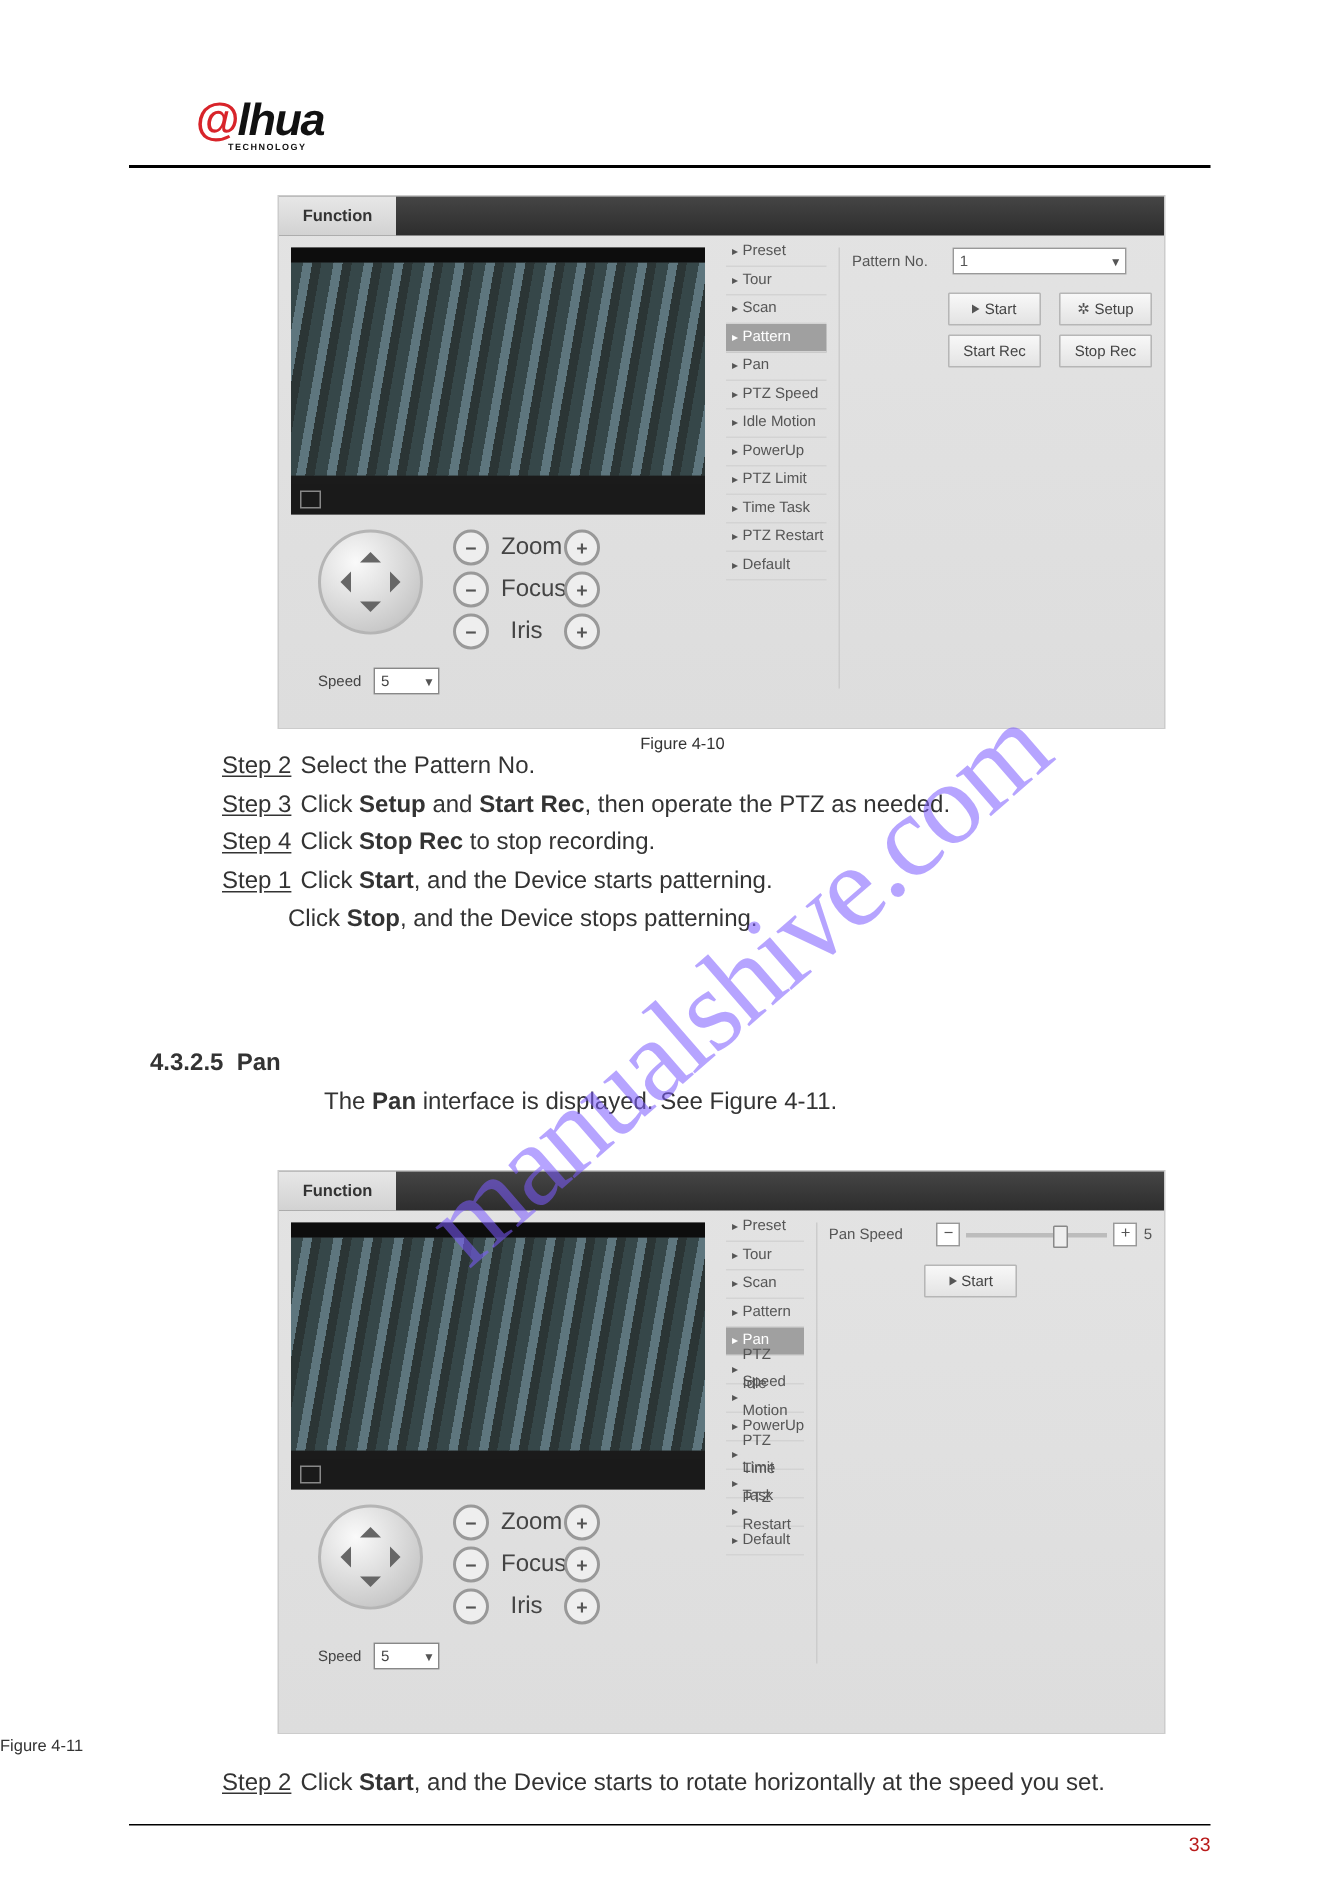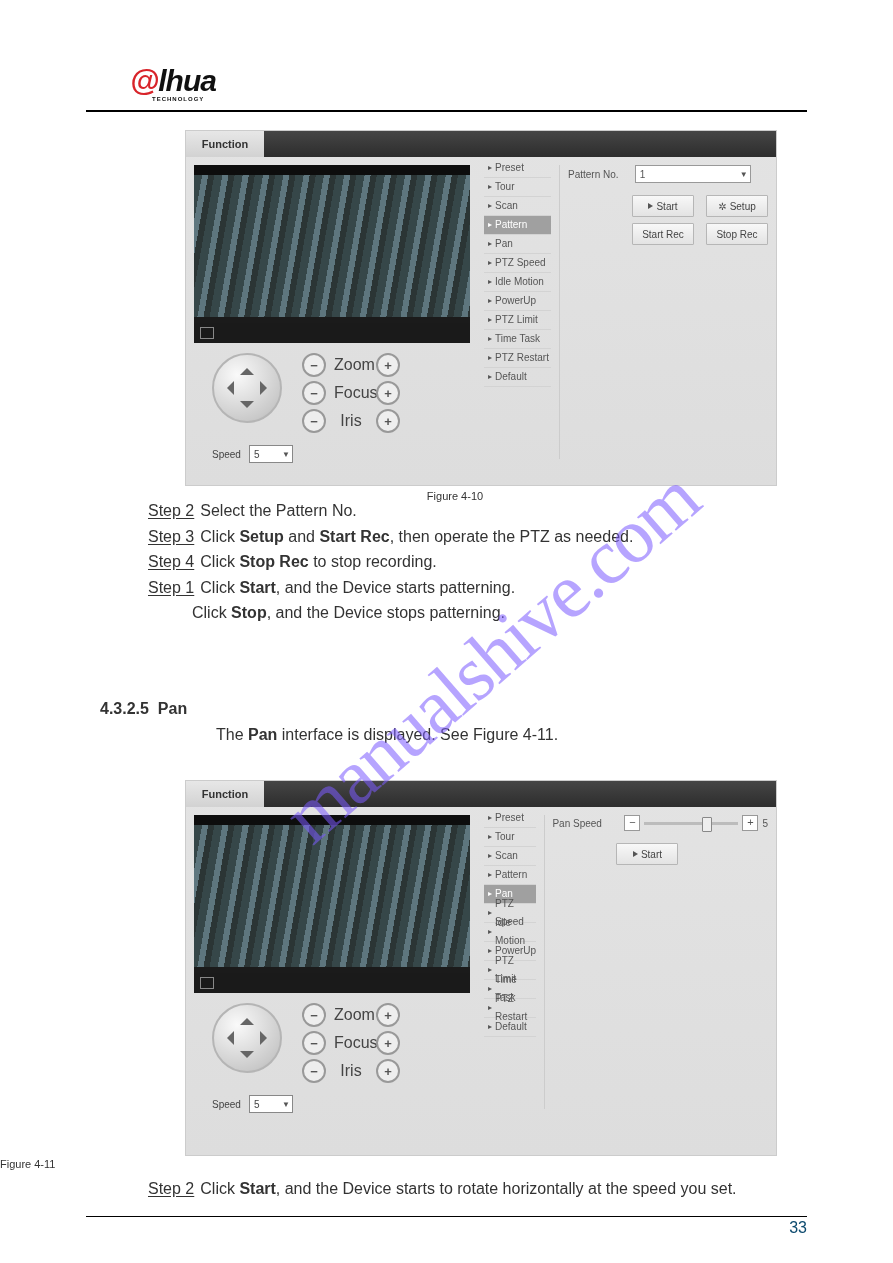--- a/index.html
+++ b/index.html
@@ -148,21 +148,21 @@
   .doc{position:absolute;left:148px;right:120px;font-size:16px;color:#333;line-height:1.6;}
   .doc.after1{top:498px;}
   .doc.section{top:696px;}
   .doc.after2{top:1164px;}
   .doc .u{ text-decoration:underline; text-underline-offset:2px;}
 
   .step{padding-left:0;}
   .step span.num{text-decoration:underline;margin-right:6px;}
 
   .footer-rule{position:absolute;left:86px;right:86px;bottom:46px;height:1px;background:#000;}
-  .pagenum{position:absolute;right:86px;bottom:26px;font-size:16px;color:#0c4a6e;}
+  .pagenum{position:absolute;right:86px;bottom:26px;font-size:13px;color:#b91c1c;}
 
   
   .figno1{position:absolute;left:17px;right:0;top:490px;text-align:center;font-size:11px;color:#333;}
   .figno2{position:absolute;left:0;right:0;top:1158px;text-align:left;font-size:11px;color:#333;}
 </style>
 </head>
 <body>
 
 <div class="logo">
   <span class="at">@</span><span>lhua</span>

